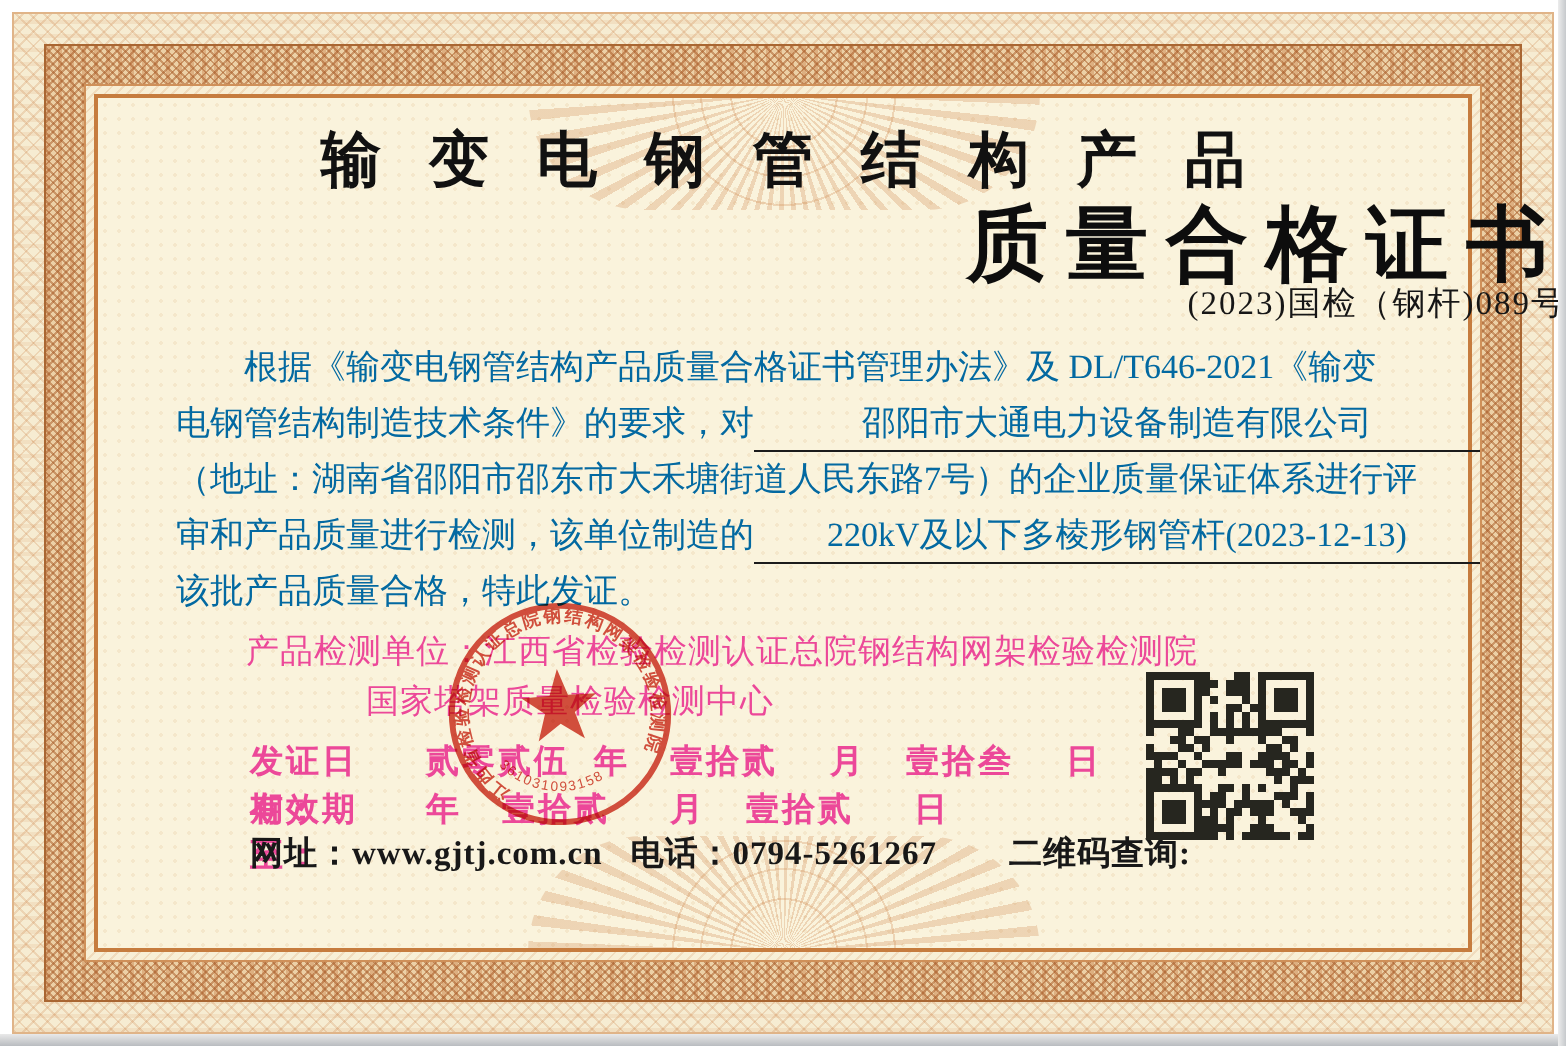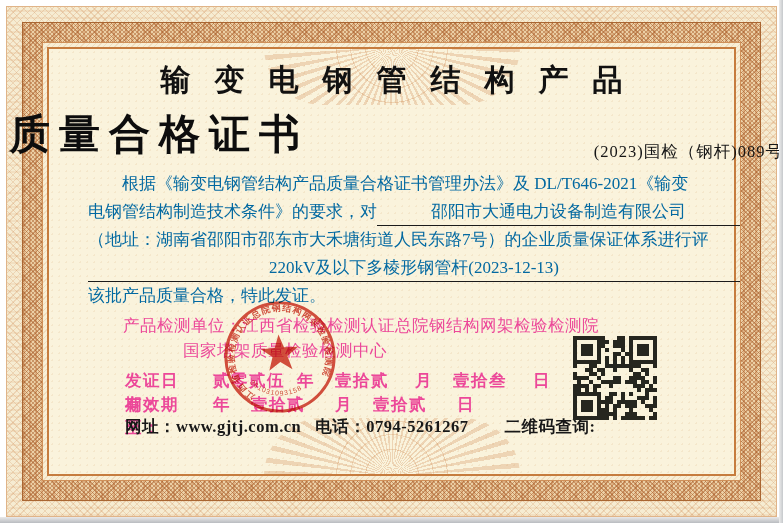--- a/index.html
+++ b/index.html
@@ -54,23 +54,23 @@
       radial-gradient(circle at 50% 100%, transparent 0 26px, rgba(201,124,64,.30) 26px 27px,
         transparent 27px 41px, rgba(201,124,64,.28) 41px 42px, transparent 42px 55px,
         rgba(201,124,64,.30) 55px 56px, transparent 56px); }
 
   
   .layer { position:absolute; inset:0; color:var(--ink,#1c1c1c); }
 
   .title1 { position:absolute; top:60px; left:0; right:0; text-align:center;
     font-family:"Liberation Sans","DejaVu Sans",sans-serif; font-weight:bold;
     font-size:30px; letter-spacing:24px; padding-left:24px; color:#111; }
-  .title2 { position:absolute; top:95px; left:0; right:0; text-align:left;
+  .title2 { position:absolute; top:95px; left:0; right:0; text-align:right;
     font-family:Liberation Mono, monospace; font-weight:bold;
-    font-size:41px; letter-spacing:9px; padding-left:9px; color:#0d0d0d;margin-top:12px; }
+    font-size:41px; letter-spacing:9px; padding-left:9px; color:#0d0d0d; }
   .certno { position:absolute; top:141px; left:0; right:0; text-align:right;
     font-size:16.5px; letter-spacing:1px; color:#161616; }
 
   .paragraph { position:absolute; top:170px; left:64px; width:652px;
     font-size:17px; line-height:28px; color:#0369a1;margin-left:24px; }
   .para-line { height:28px; white-space:nowrap; }
   .para-line.indent { text-indent:34px; }
   .para-line.flexline { display:flex; }
   .para-line .fill { flex:1; text-align:center; white-space:nowrap; }
   .u { border-bottom:1.5px solid #1b1b1b; }
@@ -119,20 +119,21 @@
     <div class="certno">(2023)国检（钢杆)089号</div>
 
     <div class="paragraph">
         <div class="para-line indent"><span class="">根据《输变电钢管结构产品质量合格证书管理办法》及 DL/T646-2021《输变</span></div>
         <div class="para-line flexline">
           <span class="">电钢管结构制造技术条件》的要求，对</span>
           <span class="u fill">邵阳市大通电力设备制造有限公司</span>
         </div>
         <div class="para-line"><span class="">（地址：湖南省邵阳市邵东市大禾塘街道人民东路7号）的企业质量保证体系进行评</span></div>
         <div class="para-line flexline">
+          <span class="">审和产品质量进行检测，该单位制造的 </span>
           <span class="u fill">220kV及以下多棱形钢管杆(2023-12-13)</span>
         </div>
         <div class="para-line"><span class="">该批产品质量合格，特此发证。</span></div>
       </div>
 
     <div class="inspection">
       <div class="line"><span>产品检测单位：</span><span>江西省检验检测认证总院钢结构网架检验检测院</span></div>
       <div class="line line2">国家塔架质量检验检测中心</div>
     </div>
 

